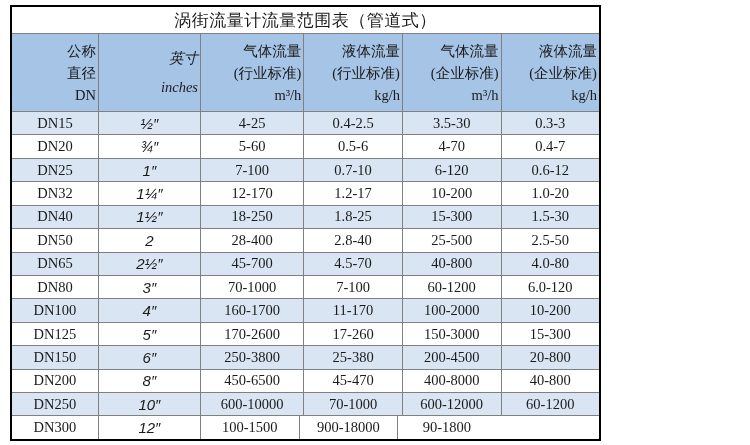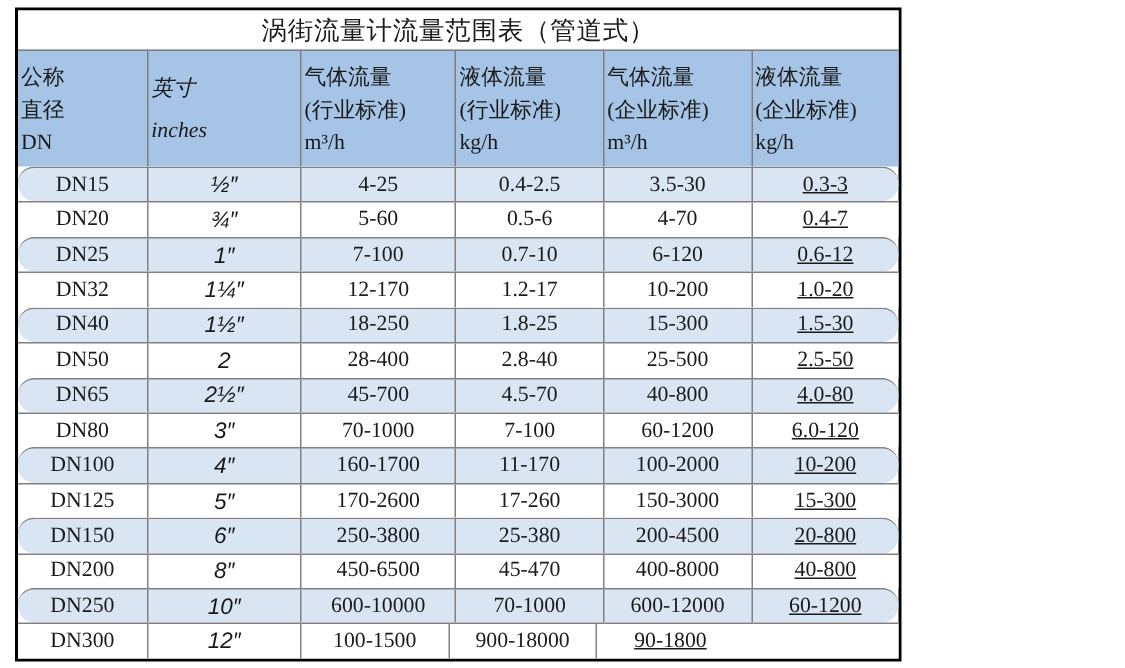--- a/index.html
+++ b/index.html
@@ -41,47 +41,47 @@
   .header-row {
     flex: 0 0 78px;
     display: flex;
     background: var(--header-bg);
     border-top: 1px solid var(--grid);
   }
   .header-cell {
     display: flex;
     flex-direction: column;
     justify-content: space-evenly;
-    align-items: flex-start;
+    align-items: flex-end;
     font-size: 14.5px;
     padding: 4px 2px;
     border-right: 1px solid var(--grid);
   }
   .header-cell:last-child { border-right: none; }
   .tbody {
     flex: 1 1 auto;
     display: flex;
     flex-direction: column;
   }
   .body-row {
     flex: 1 1 0;
     display: flex;
     border-top: 1px solid var(--grid);
     background: var(--row-bg);
   }
-  .body-row.stripe { background: var(--stripe-bg); border-radius: 11px; }
+  .body-row.stripe { background: var(--stripe-bg); }
   .cell {
     display: flex;
     align-items: center;
     justify-content: center;
     font-size: 14.5px;
     border-right: 1px solid var(--grid);
     white-space: nowrap;
   }
-  .cell:last-child { border-right: none; text-decoration: underline; }
+  .cell:last-child { border-right: none; }
   .col-0 { width: 14.8%; }
   .col-1 { width: 17.4%; font-style: italic; }
   .col-2 { width: 17.6%; }
   .col-3 { width: 16.8%; }
   .col-4 { width: 16.8%; }
   .col-5 { width: 16.6%; }
   .cell.col-1 {
     font-family: "Liberation Sans", sans-serif;
     font-size: 15px;
   }

